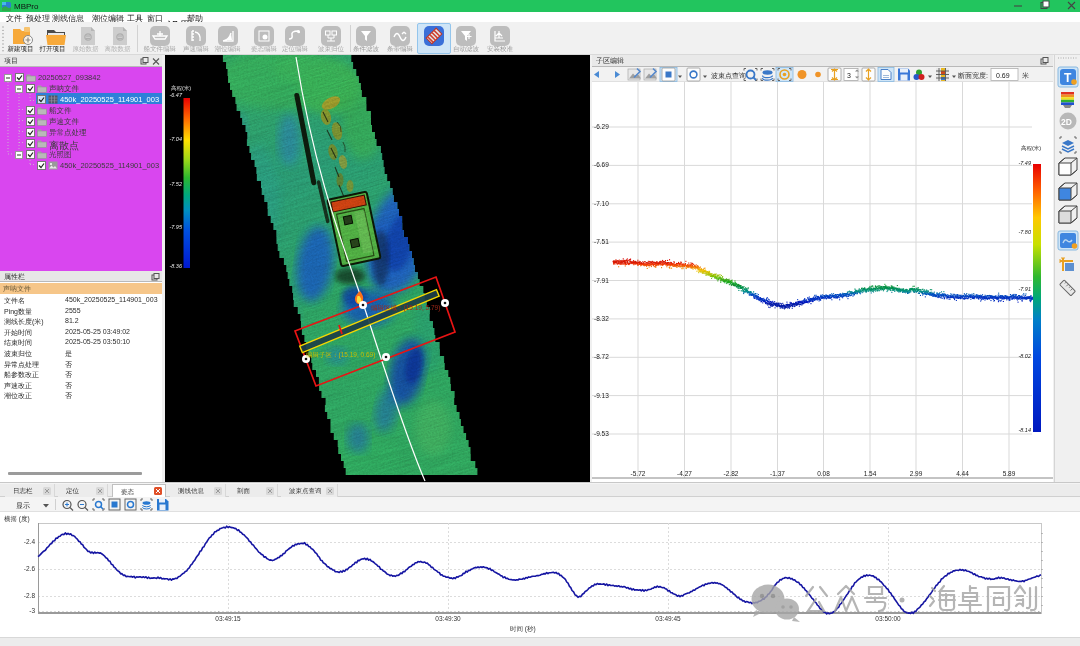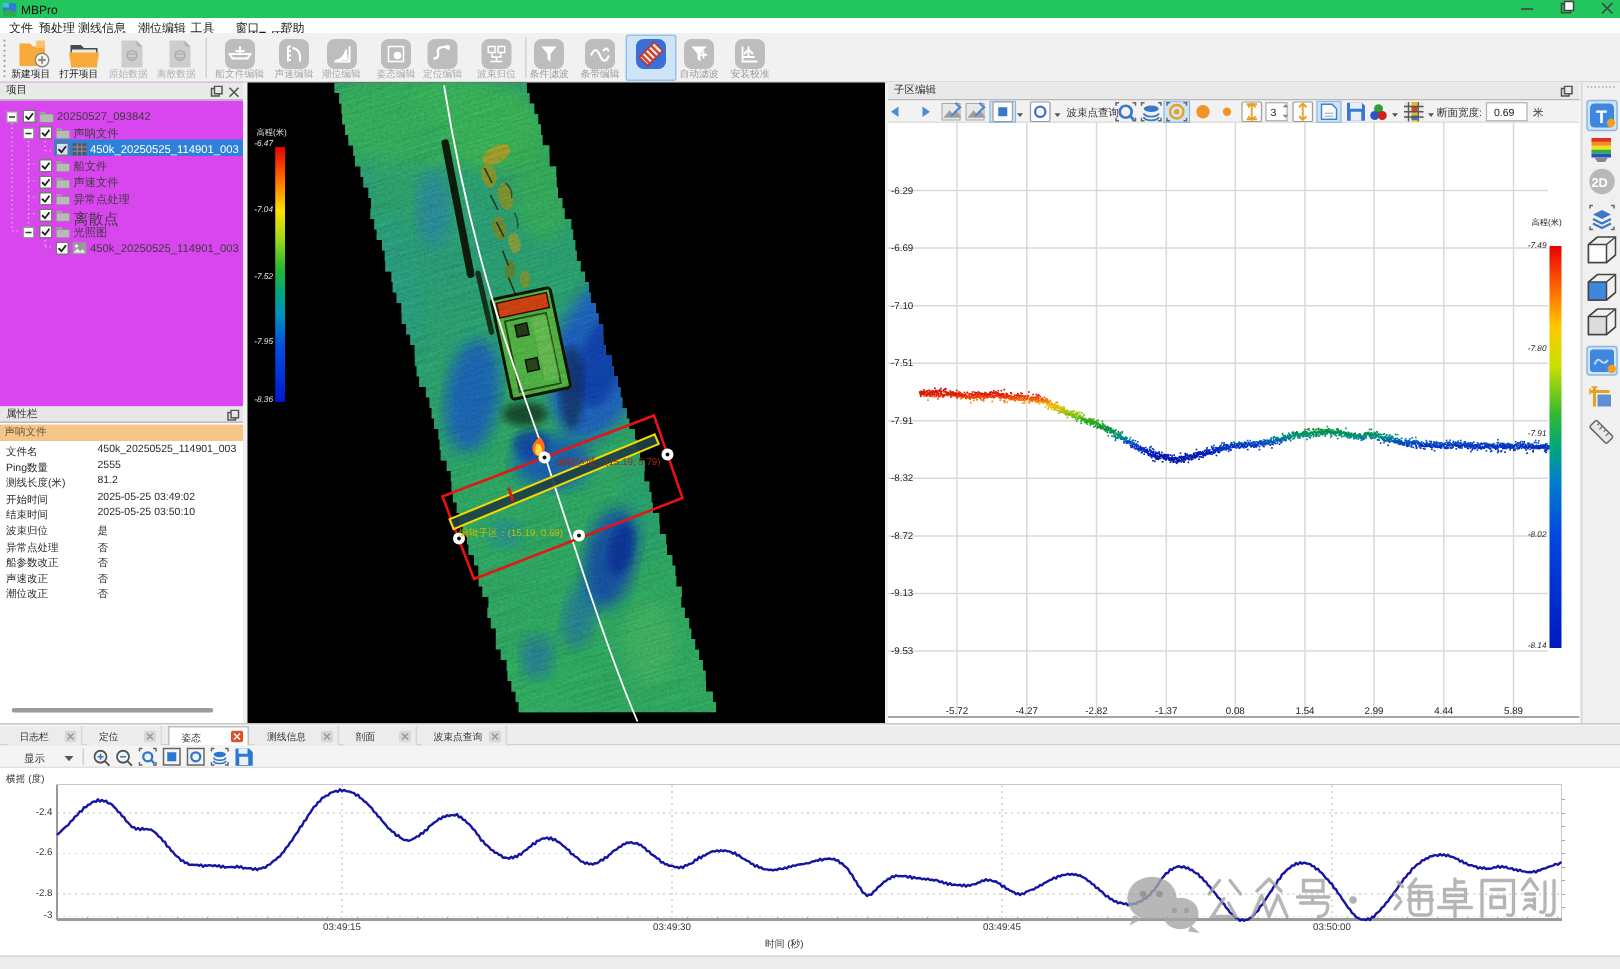--- a/index.html
+++ b/index.html
@@ -22,21 +22,21 @@
       <rect x="33" y="1" width="6" height="6" fill="#fff" stroke="#444" stroke-width="1"></rect>
 <path d="M58 2 L65 9 M65 2 L58 9" stroke="#444" stroke-width="1.1"></path>
 </svg>
   </div>
 <div class="abs" style="left:0;top:12px;width:1080px;height:10px;background:#fff">
     <span class="abs" style="left:6px;top:0.5px;font-size:8px;color:#1a1a1a">文件</span>
     <span class="abs" style="left:26px;top:0.5px;font-size:8px;color:#1a1a1a">预处理</span>
     <span class="abs" style="left:52px;top:0.5px;font-size:8px;color:#1a1a1a">测线信息</span>
     <span class="abs" style="left:92px;top:0.5px;font-size:8px;color:#1a1a1a">潮位编辑</span>
     <span class="abs" style="left:127px;top:0.5px;font-size:8px;color:#1a1a1a">工具</span>
-    <span class="abs" style="left:157px;top:0.5px;font-size:8px;color:#1a1a1a">窗口</span>
+    <span class="abs" style="left:147px;top:0.5px;font-size:8px;color:#1a1a1a">窗口</span>
     <span class="abs" style="left:167px;top:6px;font-size:13px;color:#1a1a1a">设置</span>
     <span class="abs" style="left:187px;top:0.5px;font-size:8px;color:#1a1a1a">帮助</span>
   </div>
 <div class="abs" style="left:0;top:22px;width:1080px;height:33px;background:#f1f1f1;border-bottom:1px solid #d9d9d9">
     <svg class="abs" style="left:1px;top:3px" width="4" height="27">
       <circle cx="2" cy="2.0" r=".7" fill="#999"></circle>
       <circle cx="2" cy="5.4" r=".7" fill="#999"></circle>
       <circle cx="2" cy="8.8" r=".7" fill="#999"></circle>
       <circle cx="2" cy="12.2" r=".7" fill="#999"></circle>
       <circle cx="2" cy="15.6" r=".7" fill="#999"></circle>

